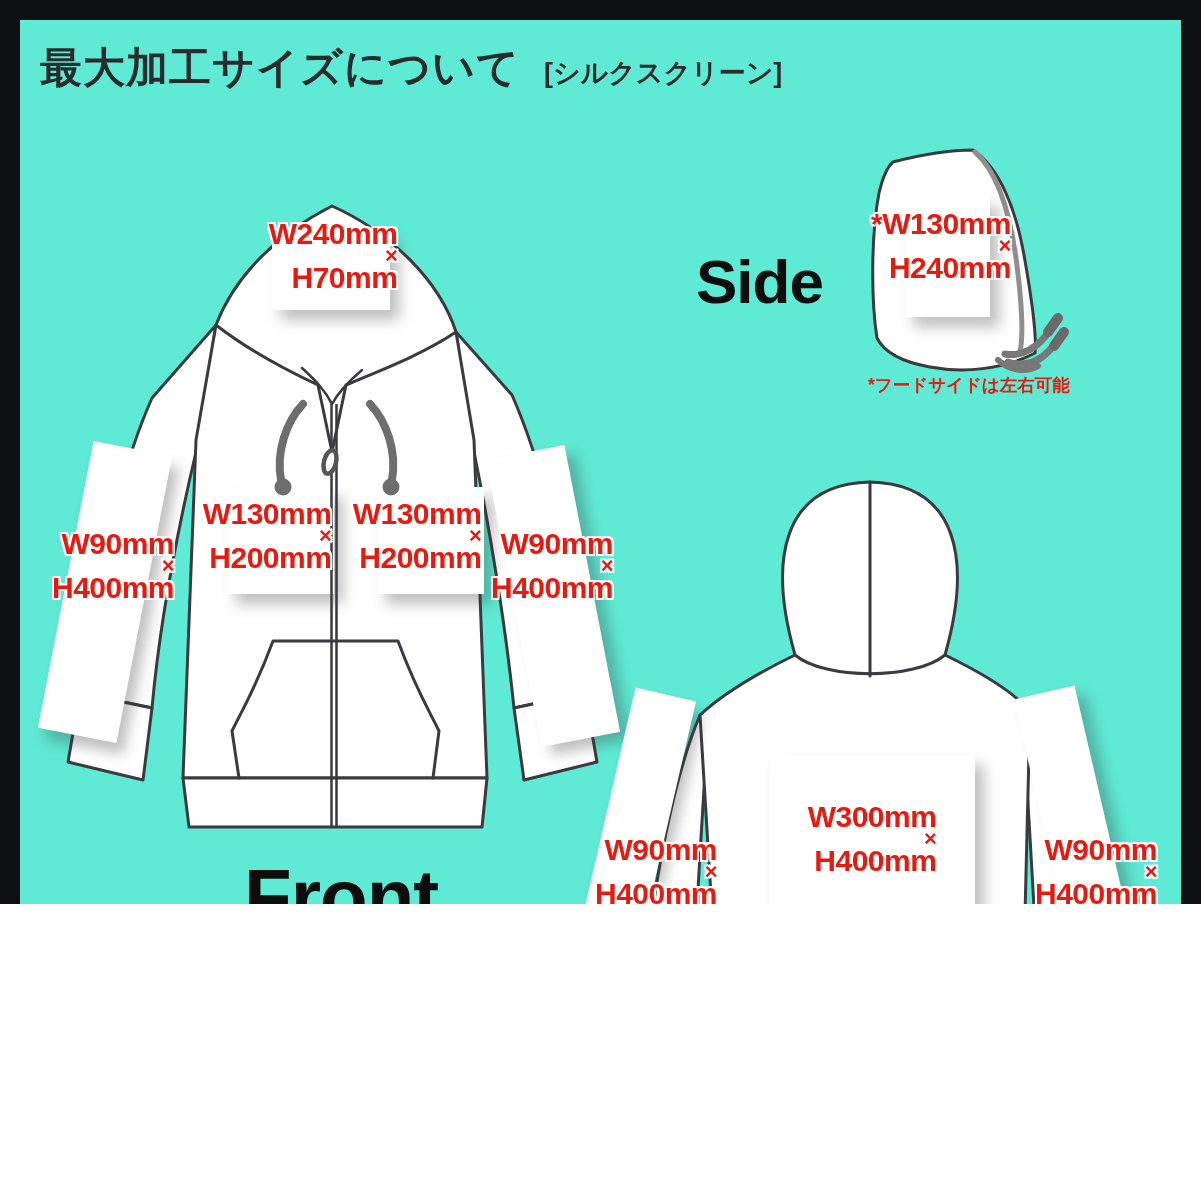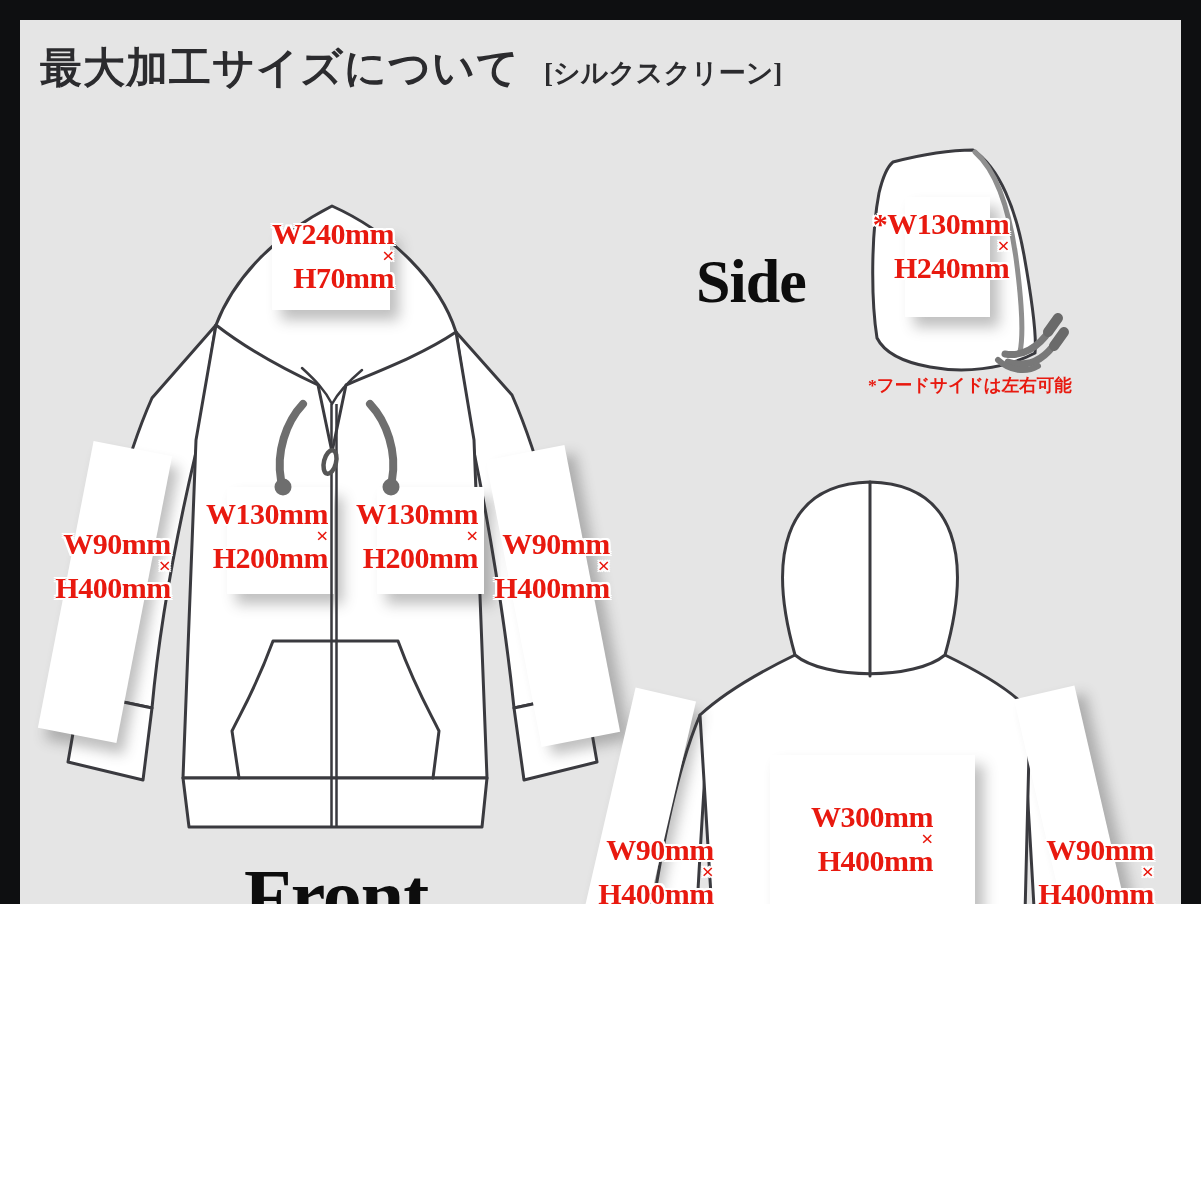--- a/index.html
+++ b/index.html
@@ -1,18 +1,18 @@
 <!DOCTYPE html>
 <html><head>
 <meta charset="utf-8">
 <style>
   html,body{margin:0;padding:0;background:#fff;}
   .canvas{
-    position:relative;width:1201px;height:904px;overflow:hidden;background:#e5e5e5;
-    font-family:Liberation Serif, serif;
+    position:relative;width:1201px;height:904px;overflow:hidden;background:#5eead4;
+    font-family:Liberation Sans, sans-serif;
   }
   
   .frame{position:absolute;background:#0e0f11;z-index:10;}
   .frame.top{left:0;top:0;width:1201px;height:20px;}
   .frame.bottom{left:0;top:1181px;width:1201px;height:20px;}
   .frame.left{left:0;top:0;width:20px;height:1201px;}
   .frame.right{left:1181px;top:0;width:20px;height:1201px;}
 
   .art{position:absolute;left:0;top:0;z-index:1;}
   .art2{position:absolute;left:0;top:0;z-index:3;pointer-events:none;}

